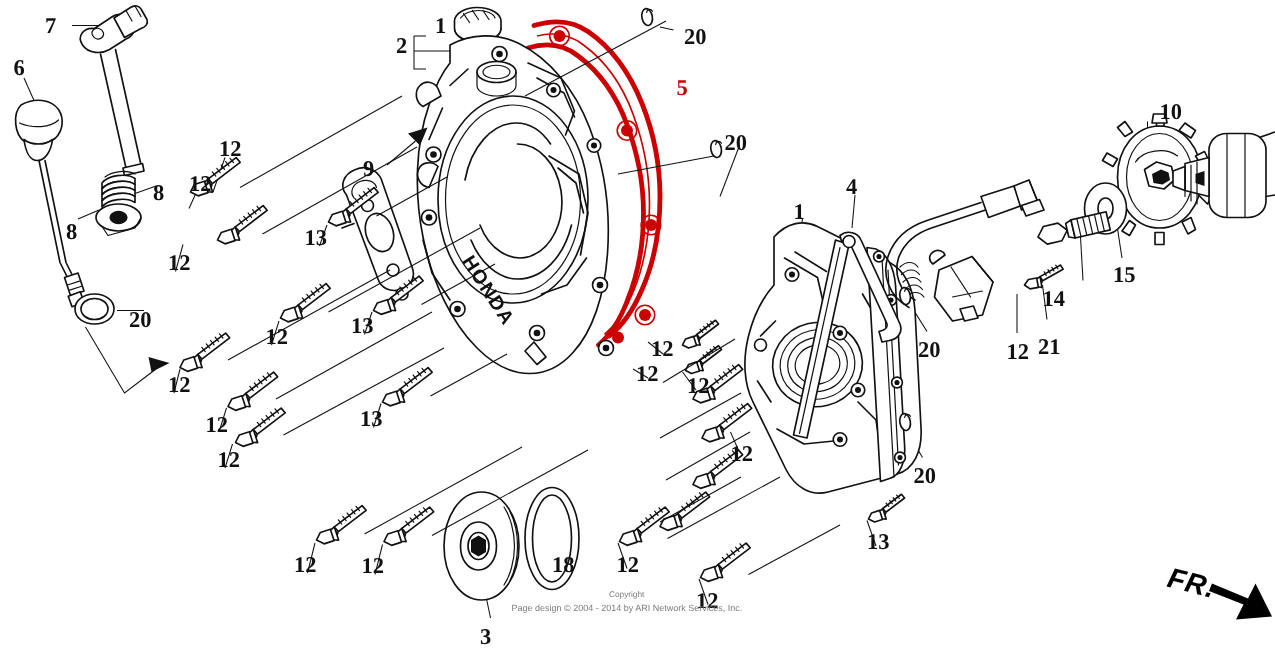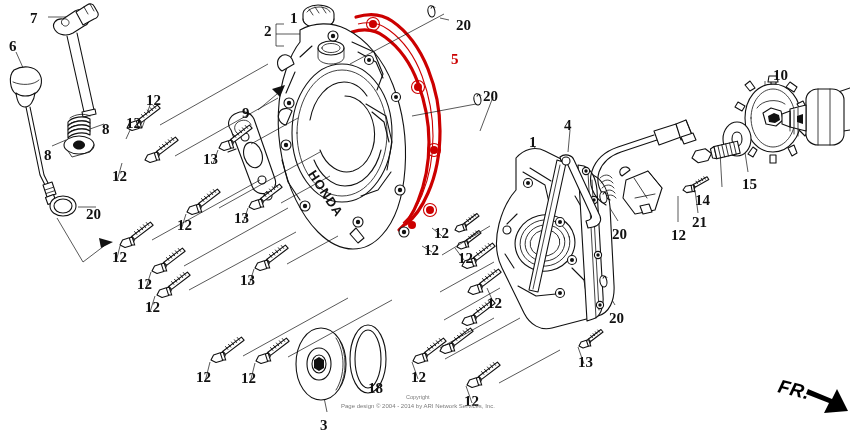--- a/index.html
+++ b/index.html
@@ -502,33 +502,33 @@
       <div class="lbl n" style="left: 564px; top: 118px;">4</div>
       <div class="lbl n" style="left: 695px; top: 193px;">14</div>
       <div class="lbl n" style="left: 742px; top: 177px;">15</div>
       <div class="lbl n" style="left: 112px; top: 169px;">12</div>
       <div class="lbl n" style="left: 203px; top: 152px;">13</div>
       <div class="lbl n" style="left: 86px; top: 207px;">20</div>
       <div class="lbl n" style="left: 234px; top: 211px;">13</div>
       <div class="lbl n" style="left: 434px; top: 226px;">12</div>
       <div class="lbl n" style="left: 424px; top: 243px;">12</div>
       <div class="lbl n" style="left: 671px; top: 228px;">12</div>
-      <div class="lbl n" style="left: 692px; top: 215px;">21</div>
+      <div class="lbl n" style="left: 692px; top: 225px;">21</div>
       <div class="lbl n" style="left: 612px; top: 227px;">20</div>
       <div class="lbl n" style="left: 458px; top: 251px;">12</div>
       <div class="lbl n" style="left: 112px; top: 250px;">12</div>
       <div class="lbl n" style="left: 137px; top: 277px;">12</div>
       <div class="lbl n" style="left: 240px; top: 273px;">13</div>
       <div class="lbl n" style="left: 578px; top: 355px;">13</div>
       <div class="lbl n" style="left: 145px; top: 300px;">12</div>
       <div class="lbl n" style="left: 487px; top: 296px;">12</div>
       <div class="lbl n" style="left: 609px; top: 311px;">20</div>
       <div class="lbl n" style="left: 196px; top: 370px;">12</div>
       <div class="lbl n" style="left: 241px; top: 371px;">12</div>
-      <div class="lbl n" style="left: 368px; top: 381px;">18</div>
+      <div class="lbl n" style="left: 368px; top: 370px;">18</div>
       <div class="lbl n" style="left: 320px; top: 418px;">3</div>
       <div class="lbl n" style="left: 411px; top: 370px;">12</div>
       <div class="lbl n" style="left: 464px; top: 394px;">12</div>
       <div class="lbl n" style="left: 177px; top: 218px;">12</div>
     </div>
 
   <div class="fr" style="left:778px;top:379px;transform:rotate(14deg);">FR.</div>
   <svg style="position:absolute;left:806px;top:385px;width:44px;height:36px;" viewBox="0 0 44 36">
     <path d="M2,4 L26,14 L31,4 L42,26 L18,28 L23,18 L0,9 z" fill="#000"></path>
   </svg>

